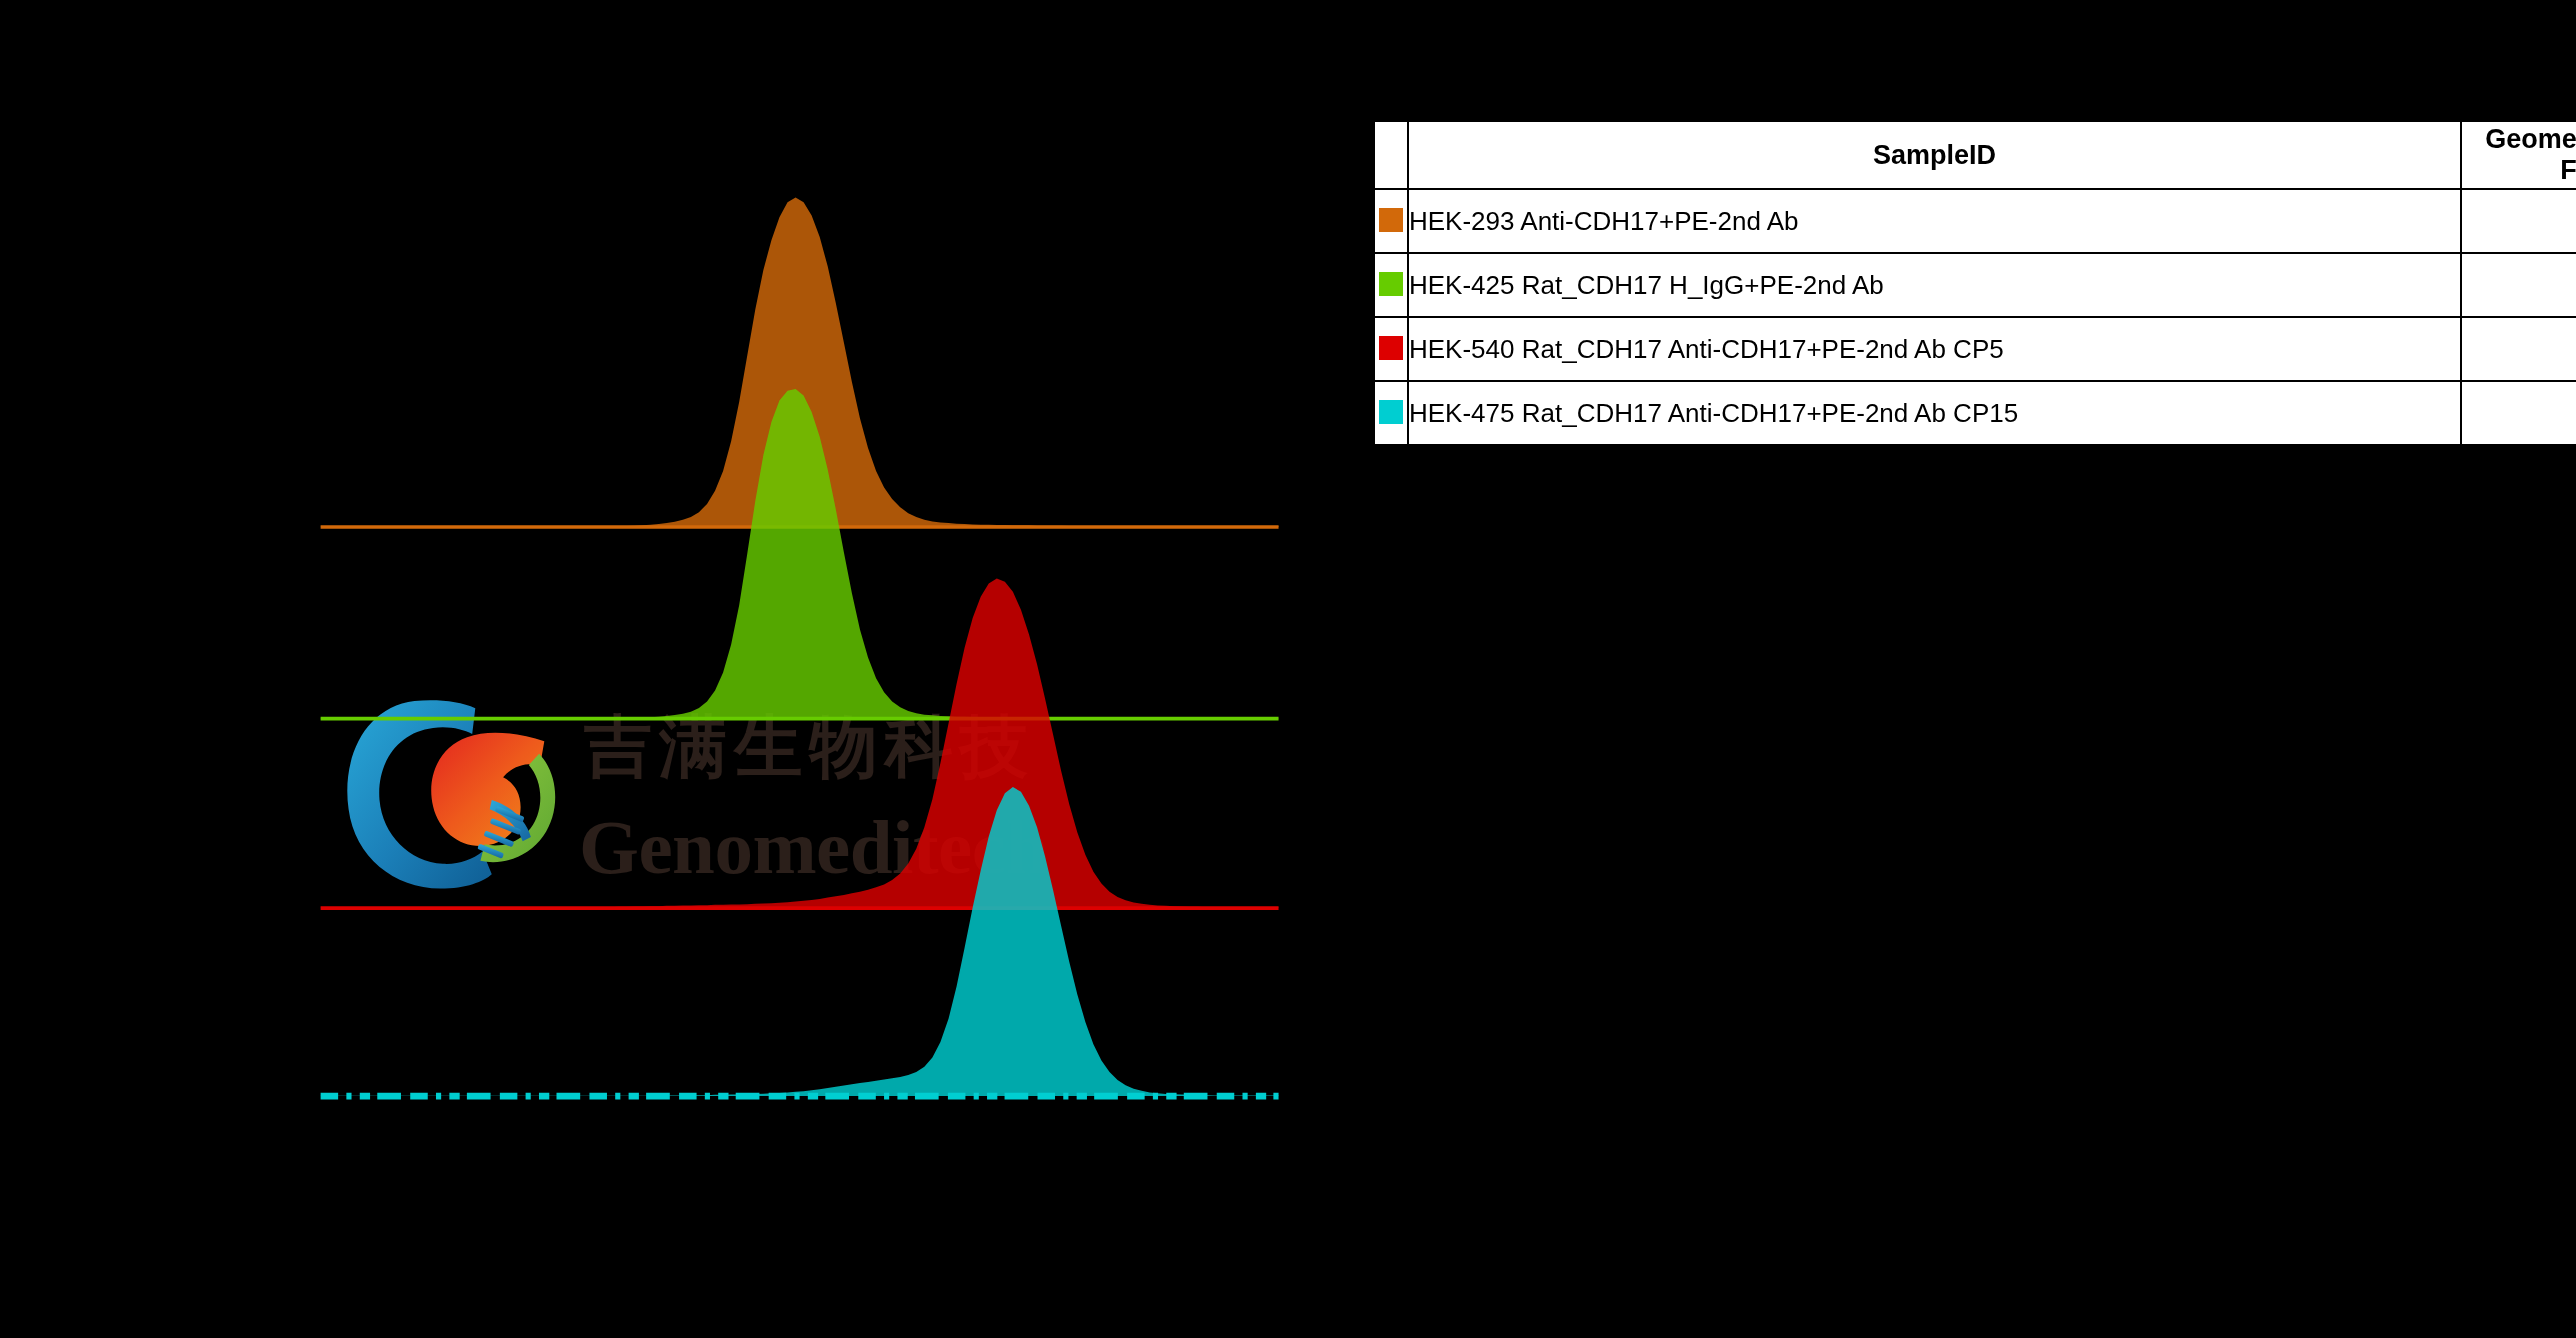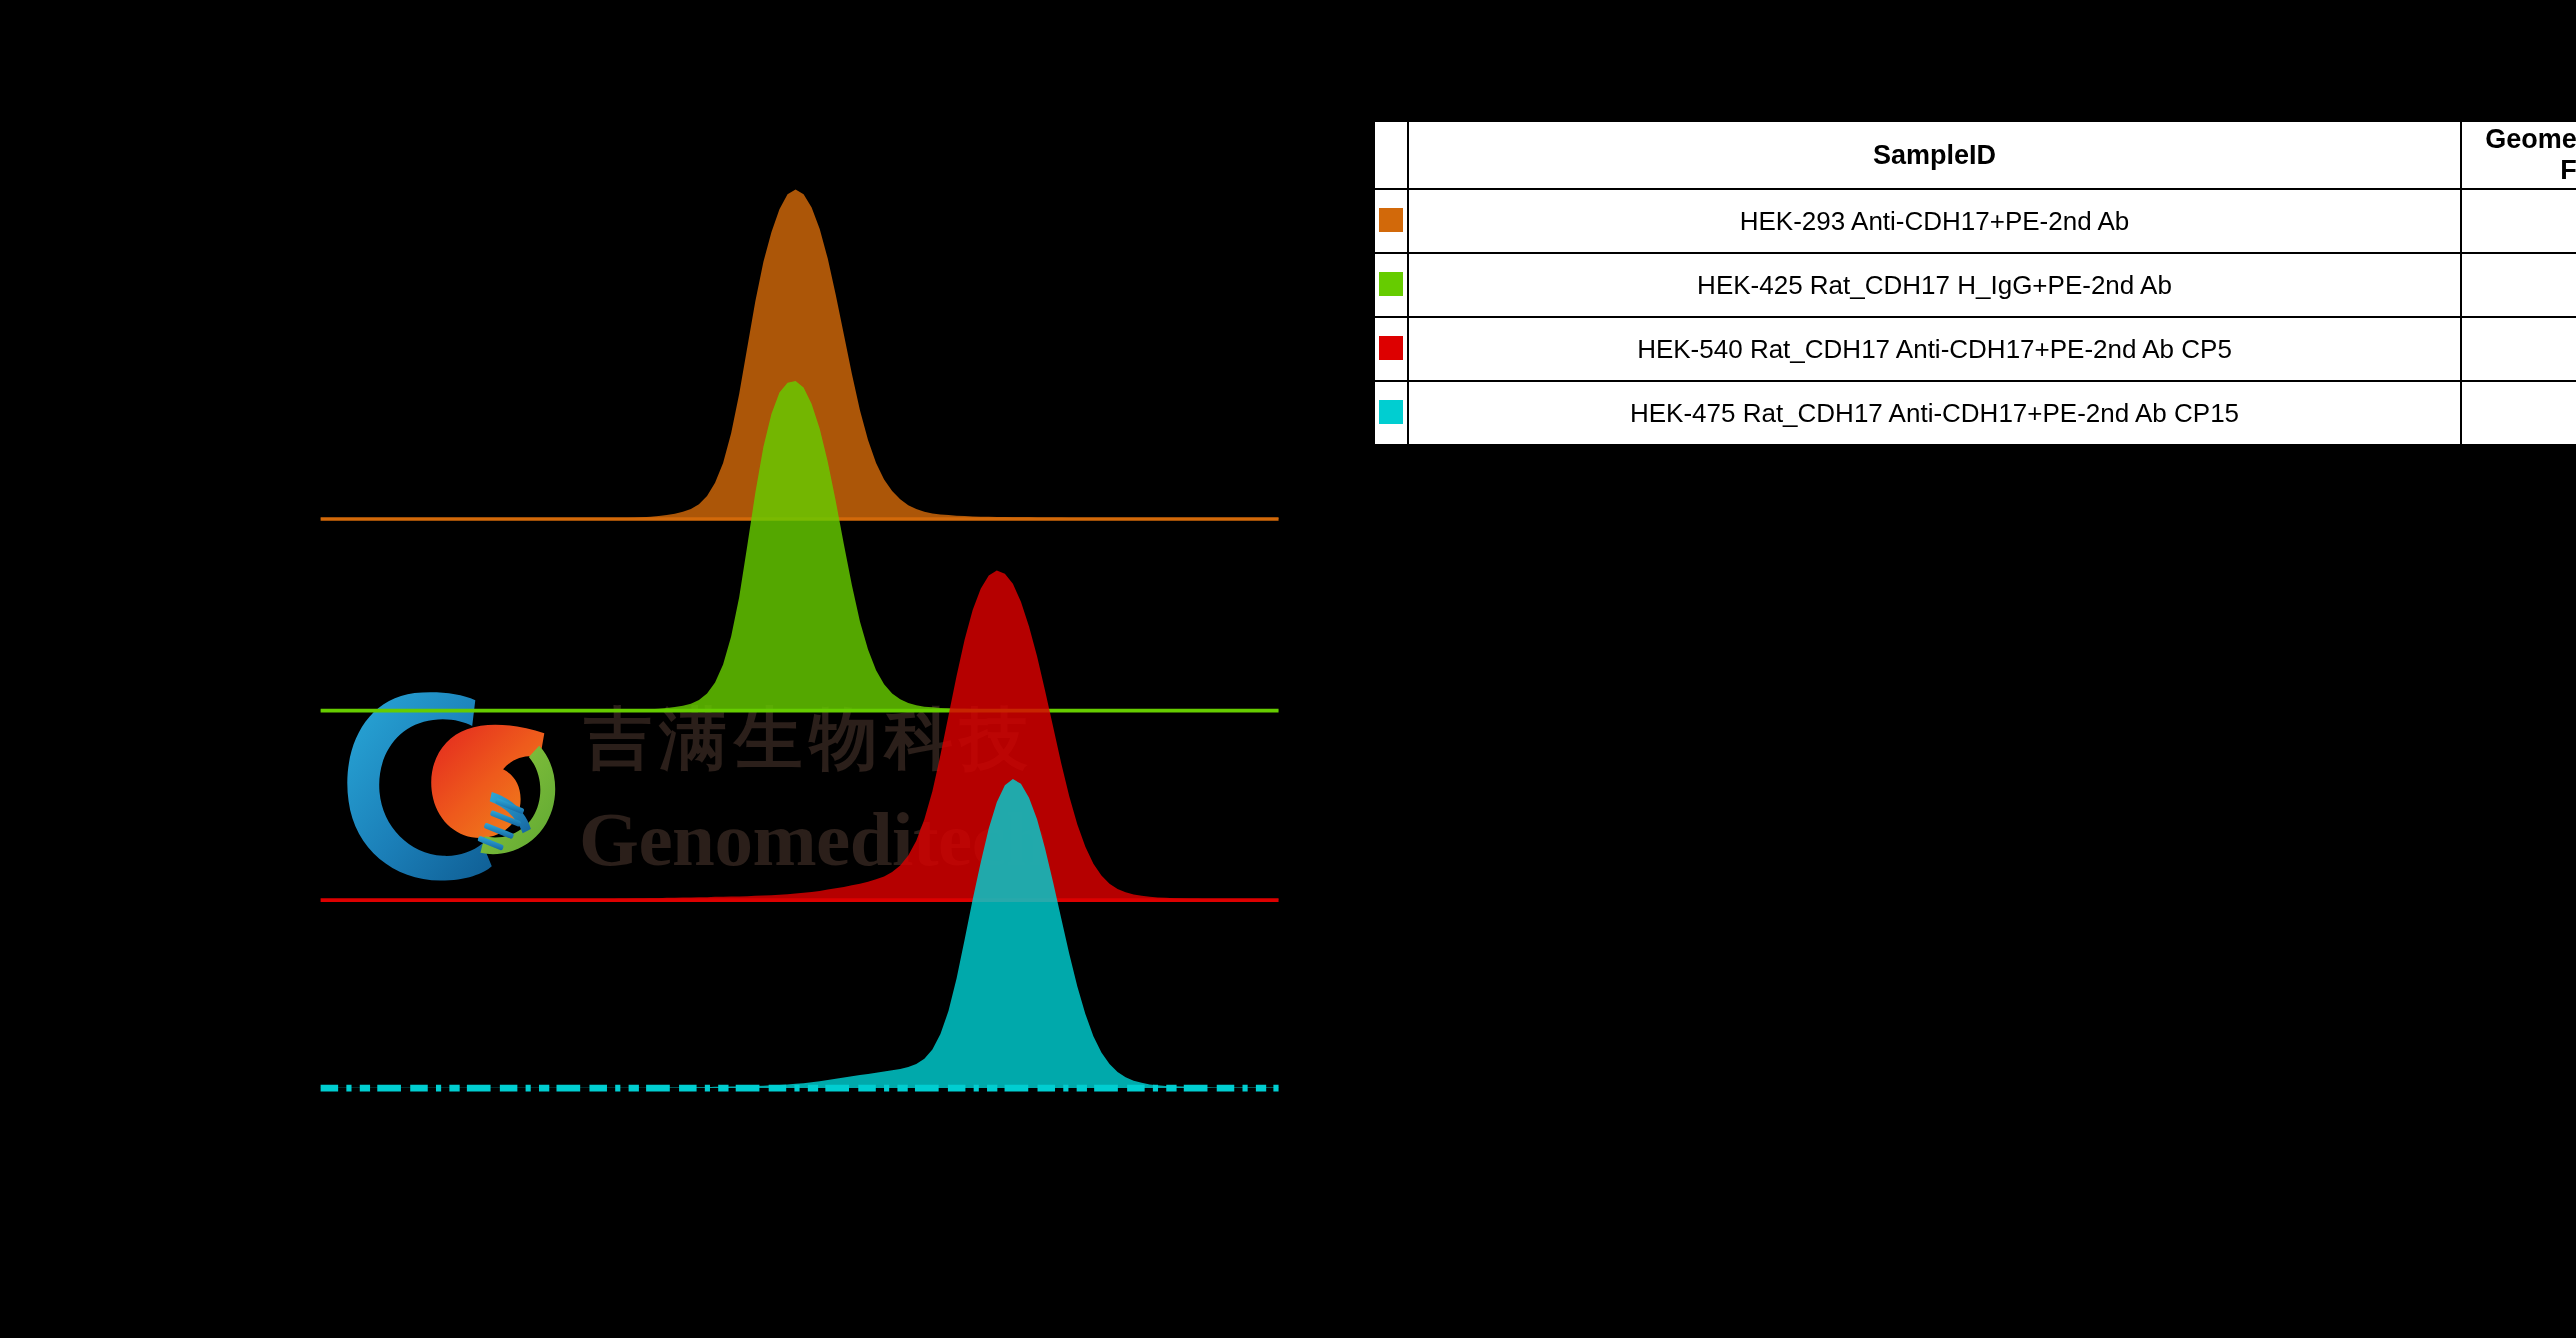--- a/index.html
+++ b/index.html
@@ -1,20 +1,20 @@
 <!DOCTYPE html>
 <html style="font-size:8.2px"><head>
 <meta charset="utf-8">
 <style>
   html,body{margin:0;padding:0;background:#000;}
   body{width:2929px;height:1338px;position:relative;overflow:hidden;
        font-family:"Liberation Sans", sans-serif;}
 
   
-  #plot-panel{position:absolute;left:0;top:4px;width:1319px;height:1158px;}
+  #plot-panel{position:absolute;left:0;top:12px;width:1319px;height:1158px;}
   #plot-svg{position:absolute;left:0;top:0;}
 
   
   #watermark{position:absolute;left:337px;top:680px;width:927px;height:242px;
              pointer-events:none;}
   #wm-logo{position:absolute;left:0;top:5.2px;width:222px;height:206px;}
   #wm-cn{position:absolute;left:247px;top:10.3px;font-size:68px;font-weight:700;
          color:#2b1f1a;letter-spacing:7.2px;white-space:nowrap;
          font-family:"DejaVu Sans", sans-serif;}
   #wm-en{position:absolute;left:242px;top:111px;font-size:77px;font-weight:700;
@@ -26,21 +26,21 @@
                border:2.6px solid #000;}
   #stats-table td,#stats-table th{border:2.1px solid #000;background:#fff;padding:0;}
   .th-cell{background:linear-gradient(180deg,#e3e3e3 0%,#eaeaea 55%,#f4f4f4 100%);
            font-size:27px;font-weight:700;color:#000;text-align:center;
            height:66px;vertical-align:middle;}
   .th-blank{background:#fff;width:32px;}
   .col-swatch{width:32px;text-align:center;vertical-align:middle;}
   .col-sample{width:1051px;}
   .col-mean{width:273px;}
   .swatch{display:inline-block;width:24px;height:24px;}
-  .sample-cell{font-size:26px;color:#000;text-align:center;
+  .sample-cell{font-size:26px;color:#000;text-align:left;
                padding-left:9.3px;height:62px;vertical-align:middle;
                white-space:nowrap;}
   .mean-cell{font-size:26px;color:#000;text-align:right;
              padding-right:8.2px;height:62px;vertical-align:middle;}
 </style>
 </head>
 <body>
 
 <div id="plot-panel">
 

